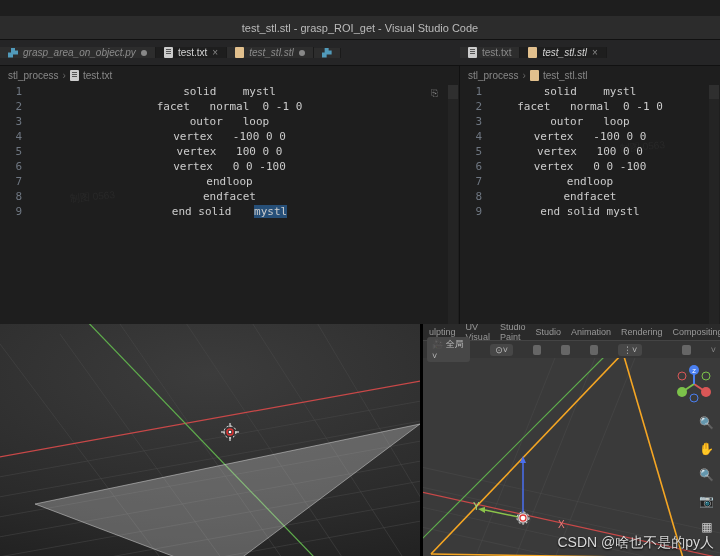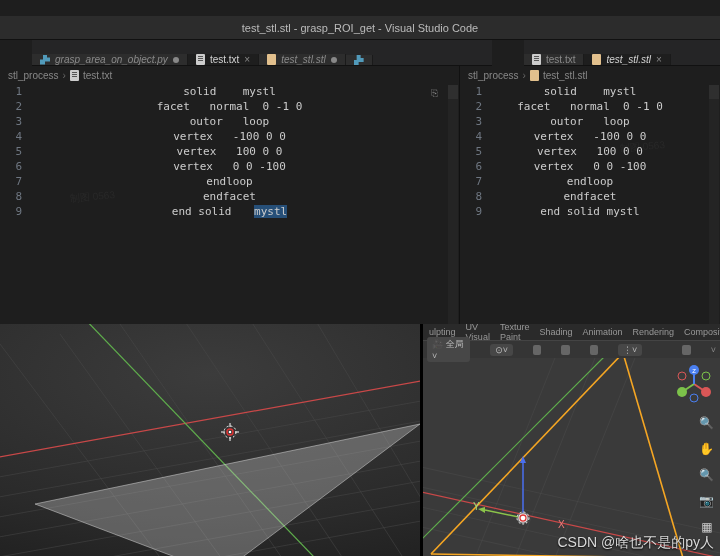--- a/index.html
+++ b/index.html
@@ -14,24 +14,23 @@
   }
   .title-bar {
     height: 24px; background: #2c2c2c;
     display: flex; align-items: center; justify-content: center;
     color: #bbb; font-size: 11px;
     border-bottom: 1px solid #111;
     margin-top: 16px;
   }
   .tabs {
     height: 26px; background: #252526;
-    display: flex; align-items: flex-end;
+    display: flex; align-items: center;
     border-bottom: 1px solid #111;
     overflow: hidden;
-    margin-left: 32px;
   }
   .tab {
     display: flex; align-items: center;
     padding: 0 8px; gap: 5px;
     font-size: 10px; color: #8a8a8a;
     font-style: italic;
     border-right: 1px solid #1a1a1a;
     background: #2d2d2d;
     white-space: nowrap;
   }
@@ -262,22 +261,22 @@
         <line x1="0" y1="-9" x2="0" y2="-5" stroke="#fff"></line>
           <line x1="0" y1="5" x2="0" y2="9" stroke="#fff"></line>
       </svg>
     </div>
   </div>
 
   <div class="vp-right">
     <div class="vp-header">
       <span class="hitem">ulpting</span>
       <span class="hitem">UV Visual</span>
-      <span class="hitem">Texture Paint</span>
-      <span class="hitem">Shading</span>
+      <span class="hitem">Studio Paint</span>
+      <span class="hitem">Studio</span>
       <span class="hitem">Animation</span>
       <span class="hitem">Rendering</span>
       <span class="hitem">Compositing</span>
 
     </div>
     <div class="vp-toolbar">
       <span class="tb-chip">🎥 <span>全局</span> ˅</span>
       <span class="tb-chip">⊙˅</span>
       <span class="tb-ic"></span>
       <span class="tb-ic"></span>

